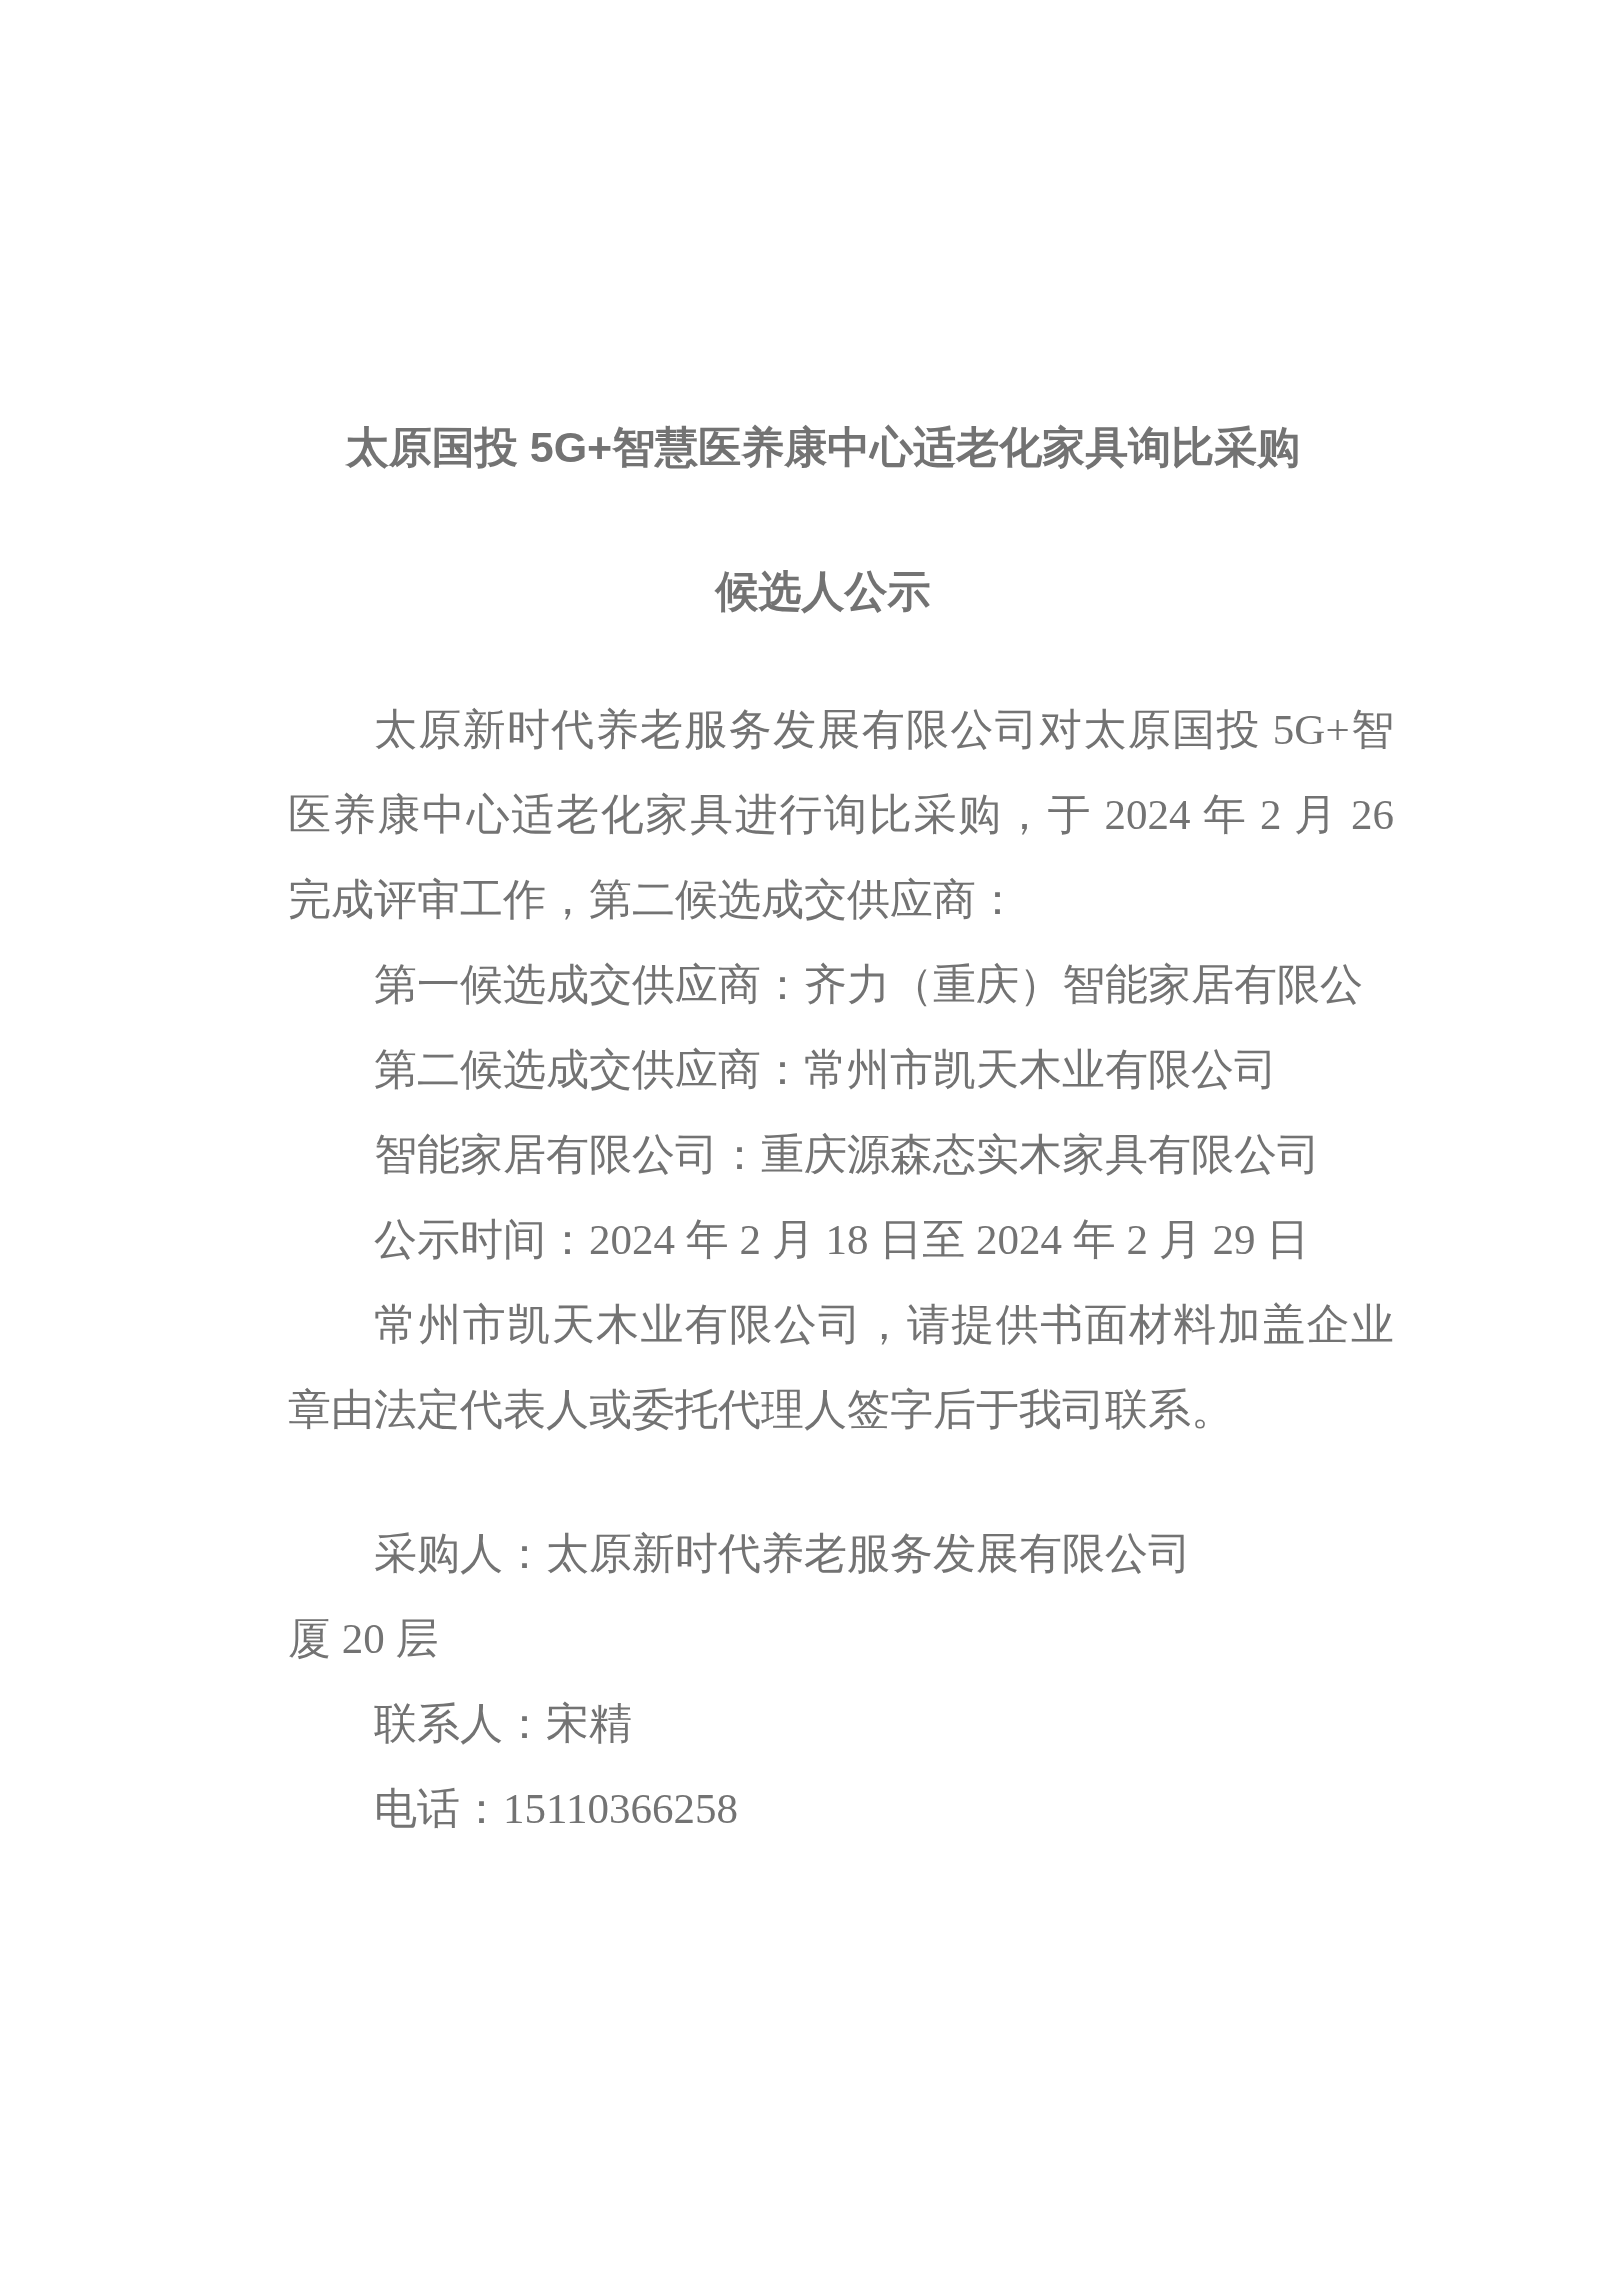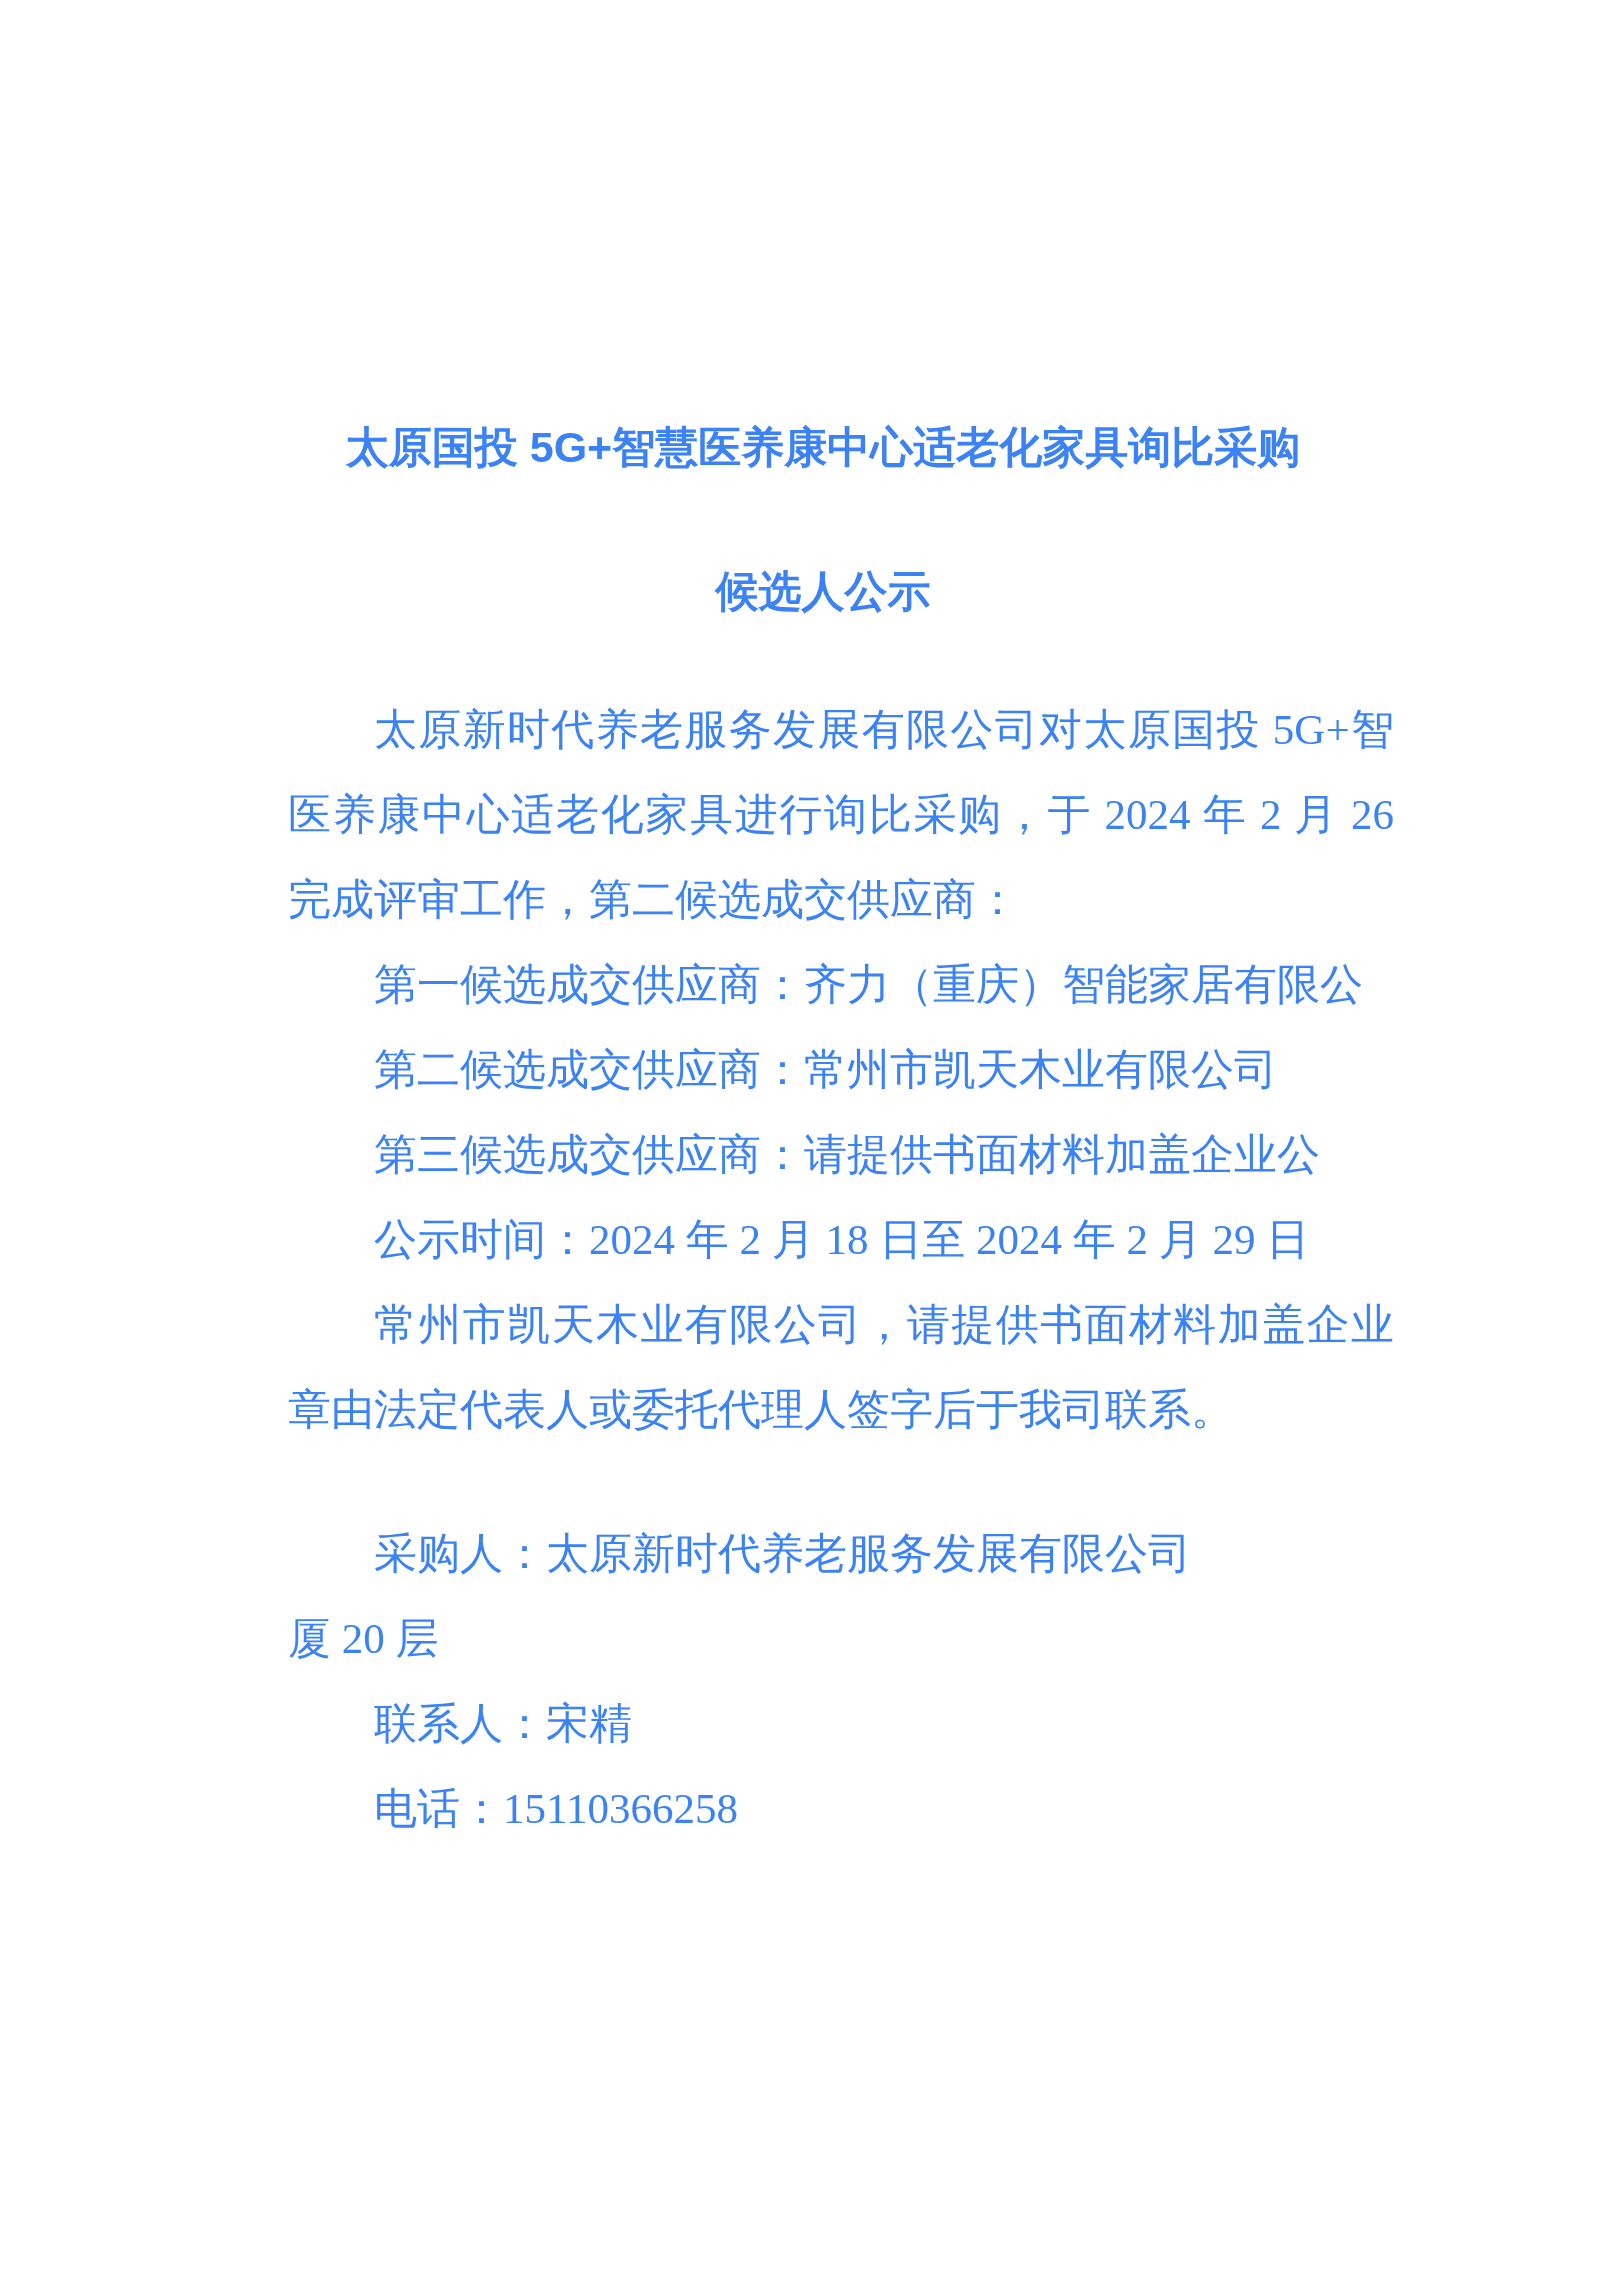--- a/index.html
+++ b/index.html
@@ -6,21 +6,21 @@
     margin: 0;
     padding: 0;
     background: #ffffff;
   }
   .page {
     position: relative;
     width: 1621px;
     height: 2293px;
     margin: 0 auto;
     background: #ffffff;
-    color: #3b82f6;
+    color: #737373;
     box-sizing: border-box;
     padding: 0 227px 0 252px;
     overflow: hidden;
   }
   
   .doc-title {
     font-family: "Liberation Sans", "DejaVu Sans", sans-serif;
     font-weight: bold;
     font-size: 43px;
     line-height: 55px;
@@ -63,21 +63,21 @@
 
 <div class="page">
   <div class="doc-title first">太原国投 5G+智慧医养康中心适老化家具询比采购</div>
   <div class="doc-title second">候选人公示</div>
   <div class="doc-body">
       <div class="line indent justify">太原新时代养老服务发展有限公司对太原国投 5G+智慧</div>
       <div class="line justify">医养康中心适老化家具进行询比采购，于 2024 年 2 月 26 日</div>
       <div class="line">完成评审工作，第二候选成交供应商：</div>
       <div class="line indent">第一候选成交供应商：齐力（重庆）智能家居有限公司</div>
       <div class="line indent">第二候选成交供应商：常州市凯天木业有限公司</div>
-      <div class="line indent">第三候选成交供应商：请提供书面材料加盖企业公</div>
+      <div class="line indent">智能家居有限公司：重庆源森态实木家具有限公司</div>
       <div class="line indent">公示时间：2024 年 2 月 18 日至 2024 年 2 月 29 日</div>
       <div class="line indent justify">常州市凯天木业有限公司，请提供书面材料加盖企业公</div>
       <div class="line">章由法定代表人或委托代理人签字后于我司联系。</div>
       <div class="line spacer"></div>
       <div class="line indent">采购人：太原新时代养老服务发展有限公司</div>
       <div class="line">厦 20 层</div>
       <div class="line indent">联系人：宋精</div>
       <div class="line indent">电话：15110366258</div>
     </div>
 </div>

